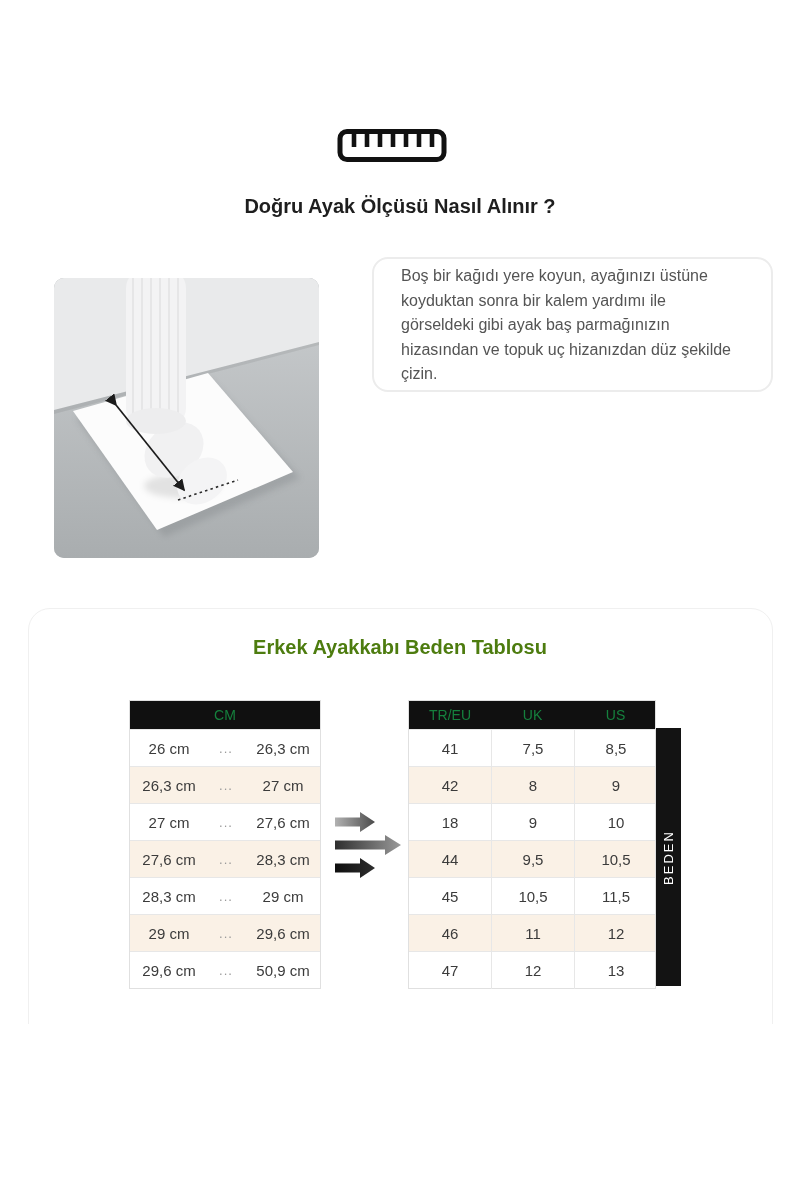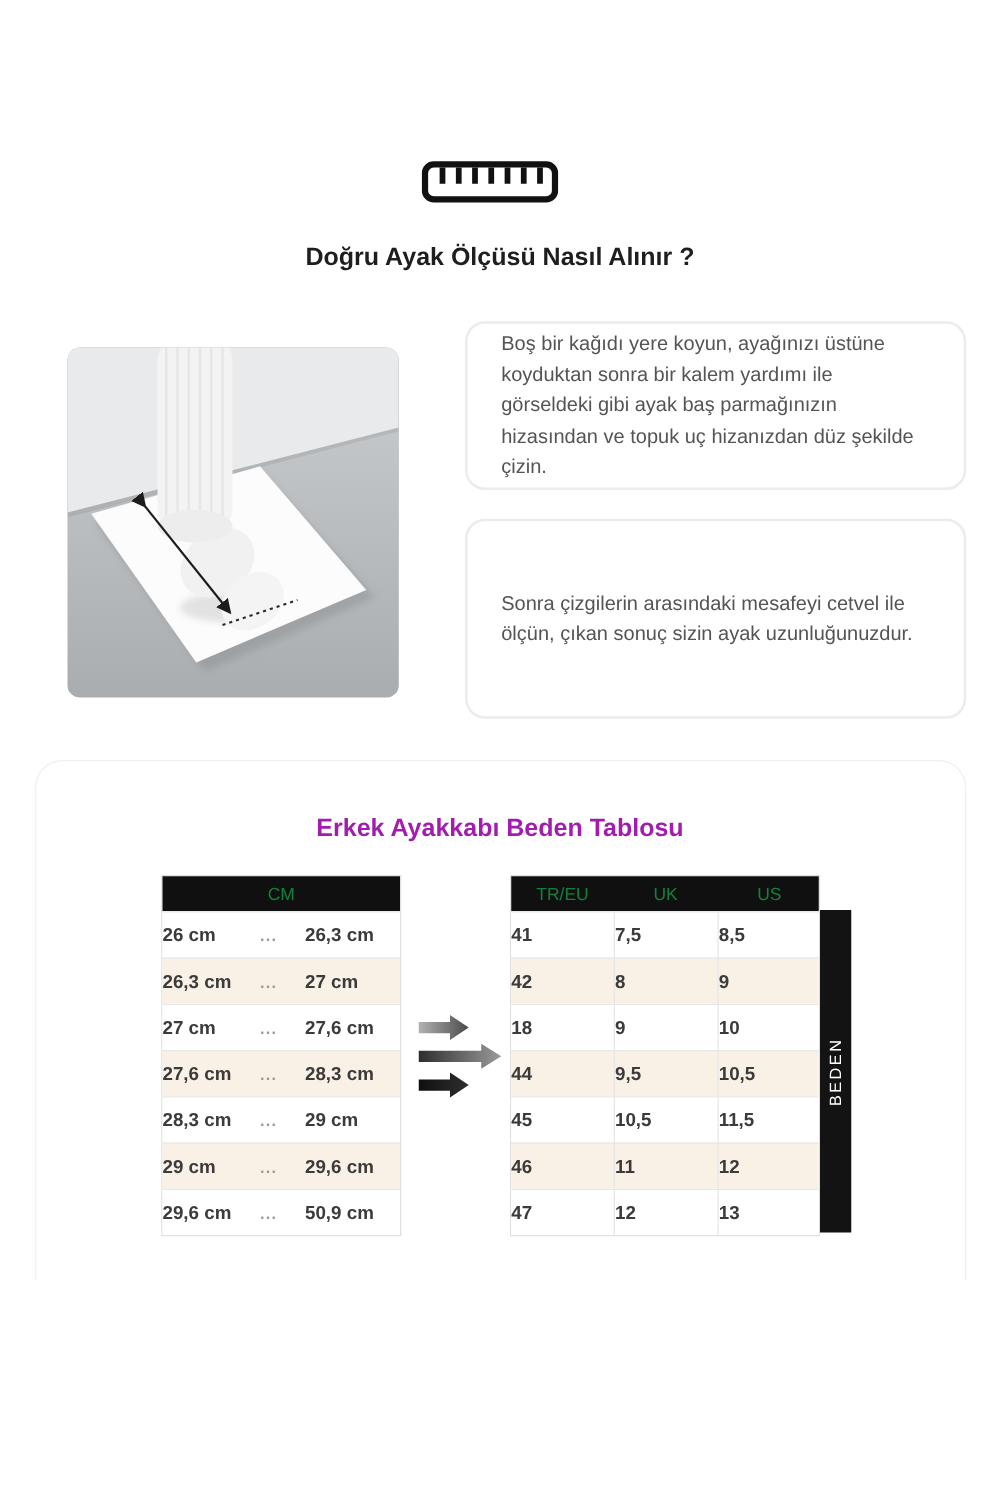--- a/index.html
+++ b/index.html
@@ -29,34 +29,34 @@
   }
   #info-box-1 { top:257px; height:135px; }
   #info-box-2 { top:415px; height:160px; }
   
   #size-section-card {
     position:absolute; left:28px; top:608px; width:745px; height:539px;
     border:1px solid #f0f0f0; border-radius:22px; background:#fff;
   }
   #size-heading {
     position:absolute; left:0; top:636px; width:800px;
-    text-align:center; font-size:20px; font-weight:700; color:#a21caf;margin-top:16px;
+    text-align:center; font-size:20px; font-weight:700; color:#4d7c0f;
   }
   .size-table { position:absolute; top:700px; border:1px solid #e0e0e0; background:#fff; }
   #cm-table { left:129px; width:192px; }
   #eu-table { left:408px; width:248px; }
   .tbl-header {
     height:28px; background:#101010; color:#15803d; font-size:14px;
     display:grid; align-items:center; text-align:center;
   }
   #cm-table .tbl-header { grid-template-columns:1fr; }
   #eu-table .tbl-header { grid-template-columns:82px 83px 83px; }
   .t-row {
-    height:37px; display:grid; align-items:center; 
-    font-size:15px; color:#3b3b3b; border-top:1px solid #e7e7e7; background:#fff;font-weight:bold;
+    height:37px; display:grid; align-items:center; text-align:center;
+    font-size:15px; color:#3b3b3b; border-top:1px solid #e7e7e7; background:#fff;
   }
   .t-row.alt { background:#faf1e6; }
   #cm-table .t-row { grid-template-columns:78px 36px 78px; }
   #eu-table .t-row { grid-template-columns:82px 83px 83px; }
   #eu-table .t-row span + span { border-left:1px solid #e7e7e7; height:37px; line-height:37px; }
   .dots { font-size:13px; color:#9a9a9a; letter-spacing:1px; }
   #transfer-arrows { position:absolute; left:333px; top:808px; width:70px; height:74px; }
   #beden-bar {
     position:absolute; left:656px; top:728px; width:25px; height:258px;
     background:#131313; display:flex; align-items:center; justify-content:center;
@@ -119,23 +119,20 @@
       </g>
       <ellipse cx="102" cy="143" rx="30" ry="13" fill="#ededee"></ellipse>
       <line x1="62" y1="127" x2="130" y2="212" stroke="#1c1c1c" stroke-width="1.7" marker-start="url(#ah)" marker-end="url(#ah)"></line>
       <line x1="124" y1="222" x2="184" y2="202" stroke="#2a2a2a" stroke-width="1.6" stroke-dasharray="2.5 3.2"></line>
     </svg>
   </div>
 
   <div class="info-box" id="info-box-1">
     <p>Boş bir kağıdı yere koyun, ayağınızı üstüne koyduktan sonra bir kalem yardımı ile görseldeki gibi ayak baş parmağınızın hizasından ve topuk uç hizanızdan düz şekilde çizin.</p>
   </div>
-  <div class="info-box" id="info-box-2">
-    <p>Sonra çizgilerin arasındaki mesafeyi cetvel ile ölçün, çıkan sonuç sizin ayak uzunluğunuzdur.</p>
-  </div>
 
   <div id="size-section-card"></div>
   <div id="size-heading">Erkek Ayakkabı Beden Tablosu</div>
 
   <div class="size-table" id="cm-table">
     <div class="tbl-header">
       <span>CM</span>
     </div>
     <div class="t-row">
       <span>26 cm</span>

